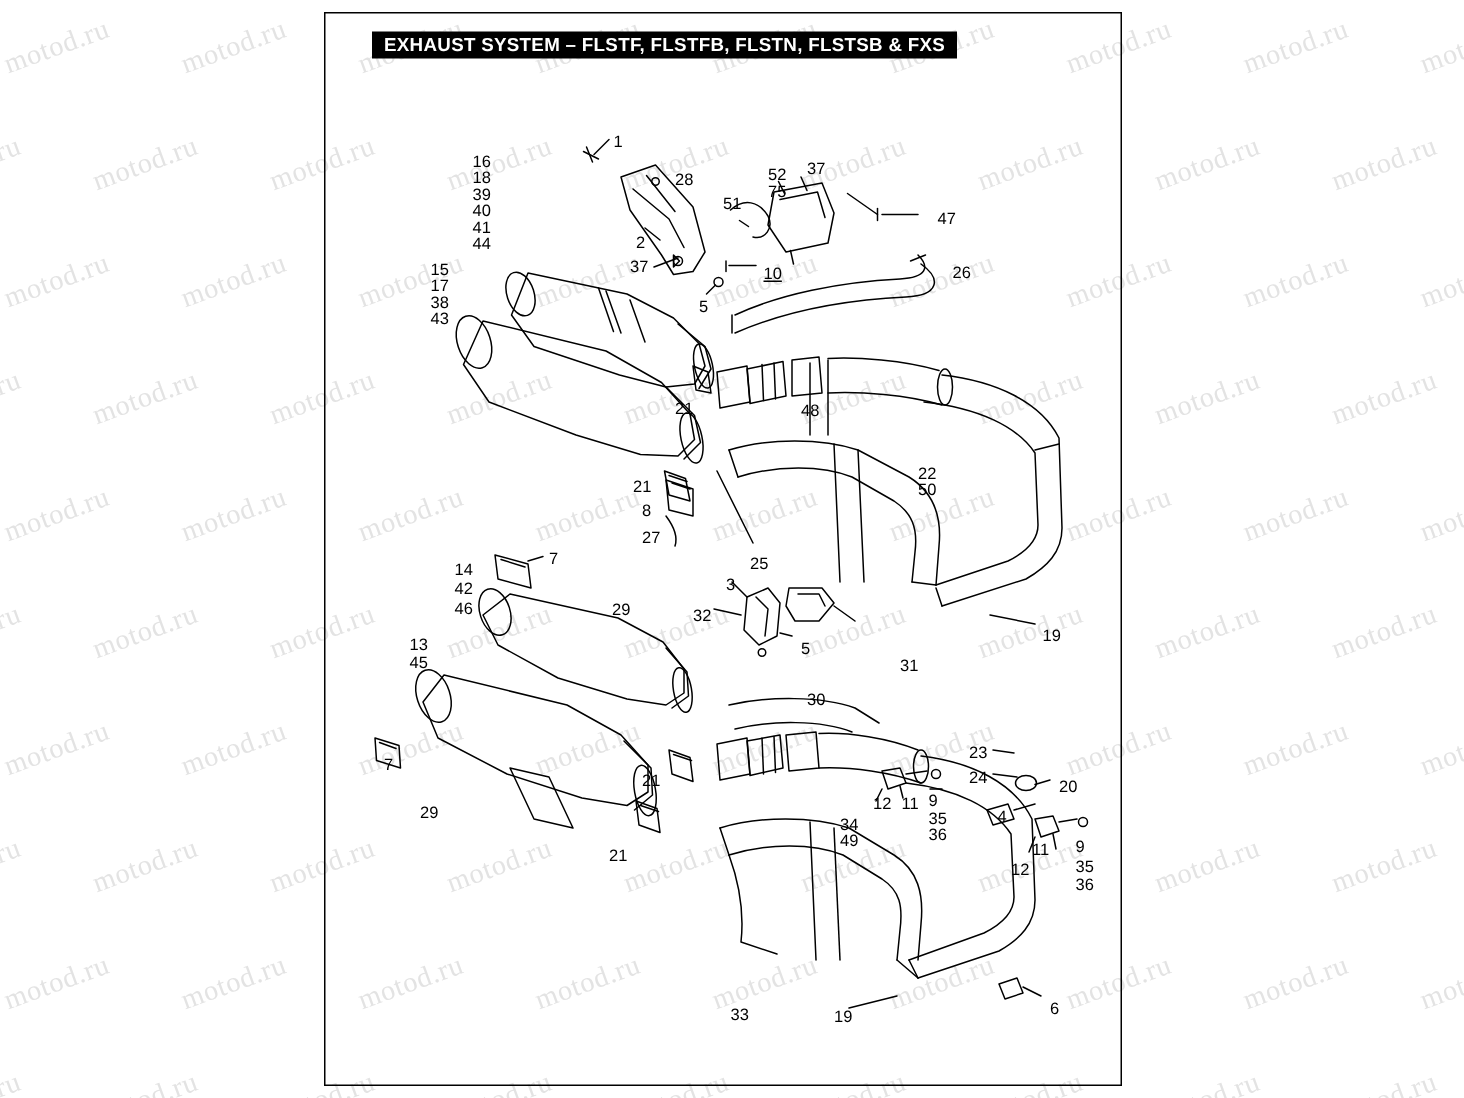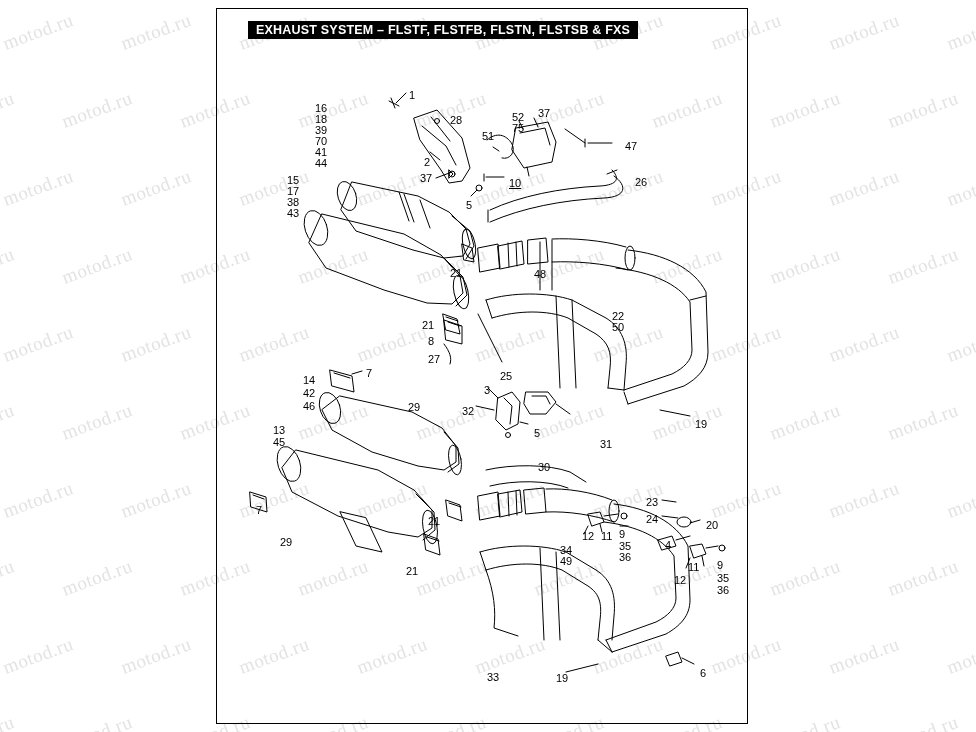--- a/index.html
+++ b/index.html
@@ -342,21 +342,21 @@
   <div id="callouts">
       <div class="lbl" style="left: 409px; top: 90px;">1</div>
       <div class="lbl" style="left: 315px; top: 103px;">16</div>
       <div class="lbl" style="left: 450px; top: 115px;">28</div>
       <div class="lbl" style="left: 512px; top: 112px;">52</div>
       <div class="lbl" style="left: 538px; top: 108px;">37</div>
       <div class="lbl" style="left: 315px; top: 114px;">18</div>
       <div class="lbl" style="left: 512px; top: 123px;">75</div>
       <div class="lbl" style="left: 315px; top: 125px;">39</div>
       <div class="lbl" style="left: 482px; top: 131px;">51</div>
-      <div class="lbl" style="left: 315px; top: 136px;">70</div>
+      <div class="lbl" style="left: 315px; top: 136px;">40</div>
       <div class="lbl" style="left: 625px; top: 141px;">47</div>
       <div class="lbl" style="left: 315px; top: 147px;">41</div>
       <div class="lbl" style="left: 315px; top: 158px;">44</div>
       <div class="lbl" style="left: 424px; top: 157px;">2</div>
       <div class="lbl" style="left: 287px; top: 175px; text-align: center;">15</div>
       <div class="lbl" style="left: 420px; top: 173px;">37</div>
       <div class="lbl" style="left: 635px; top: 177px;">26</div>
       <div class="lbl" style="left: 287px; top: 186px;">17</div>
       <div class="lbl" style="left: 509px; top: 178px; text-decoration: underline;">10</div>
       <div class="lbl" style="left: 287px; top: 197px;">38</div>

